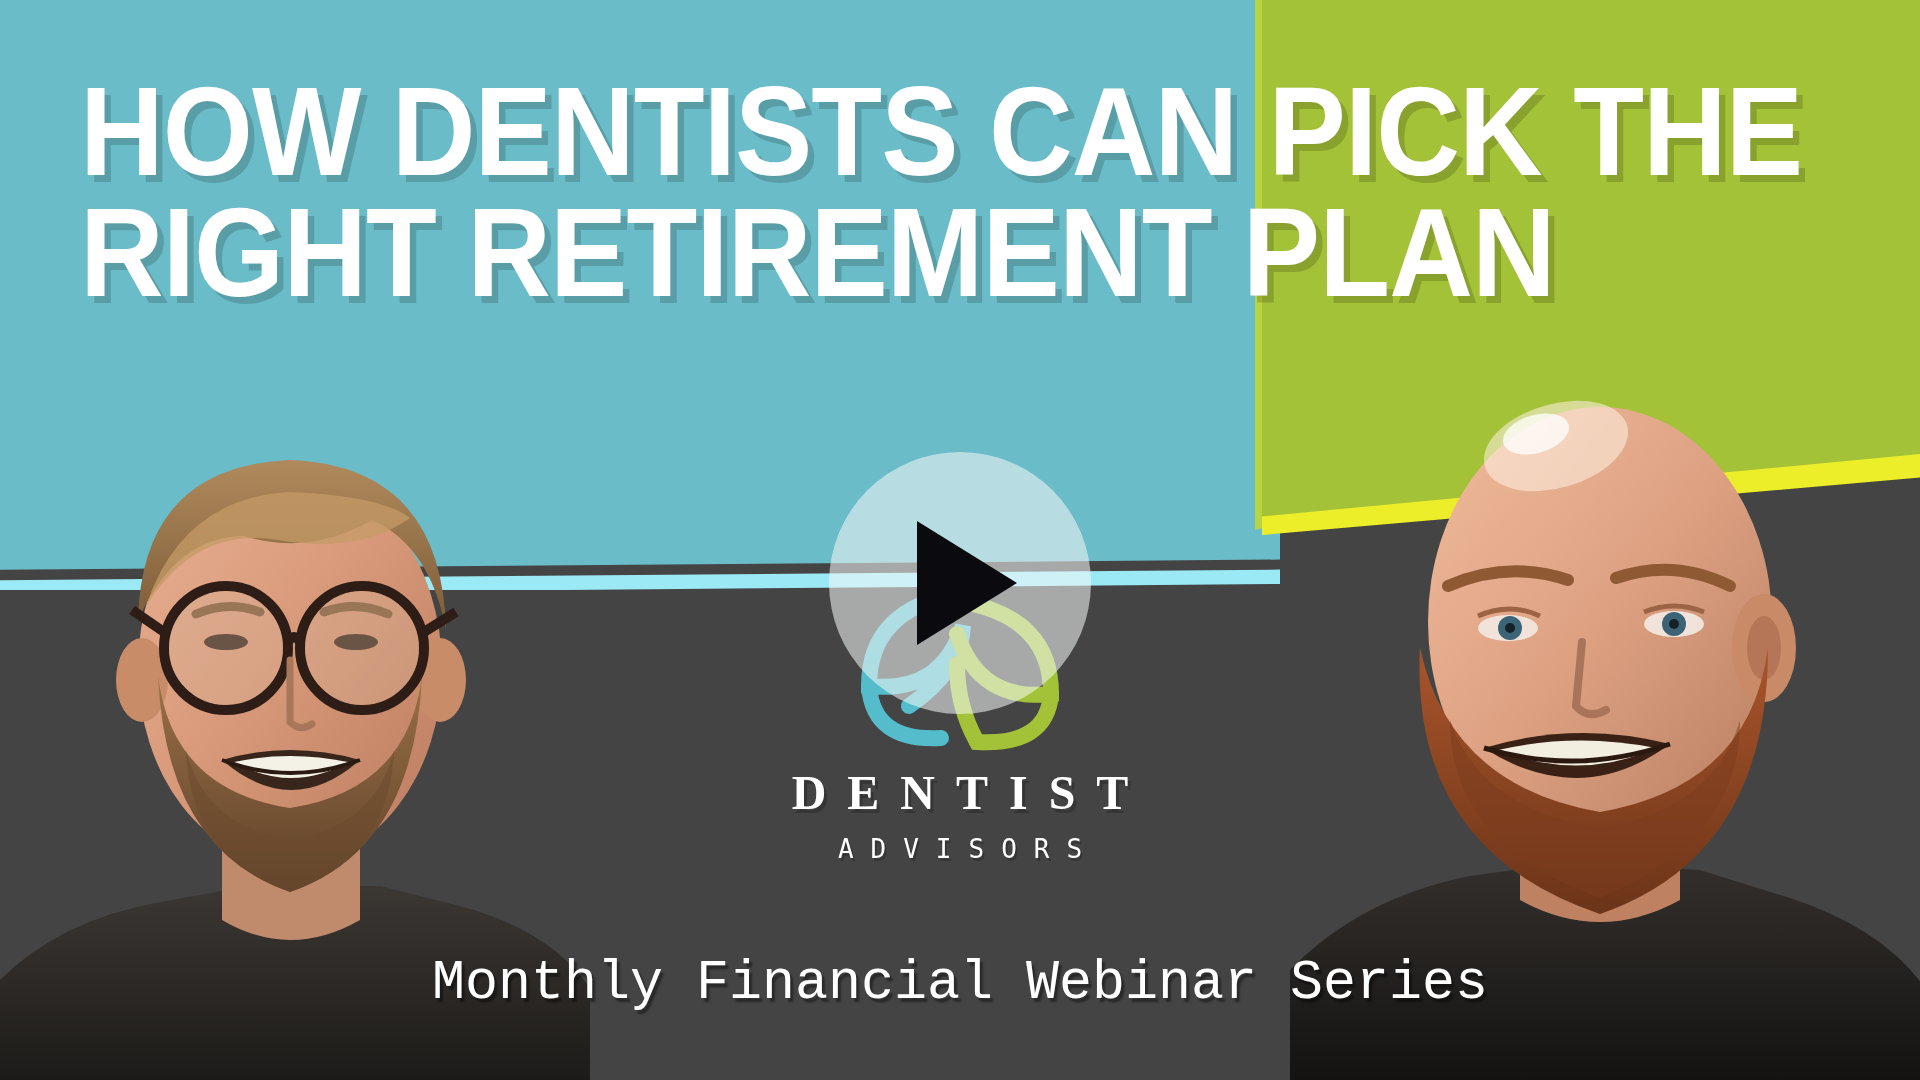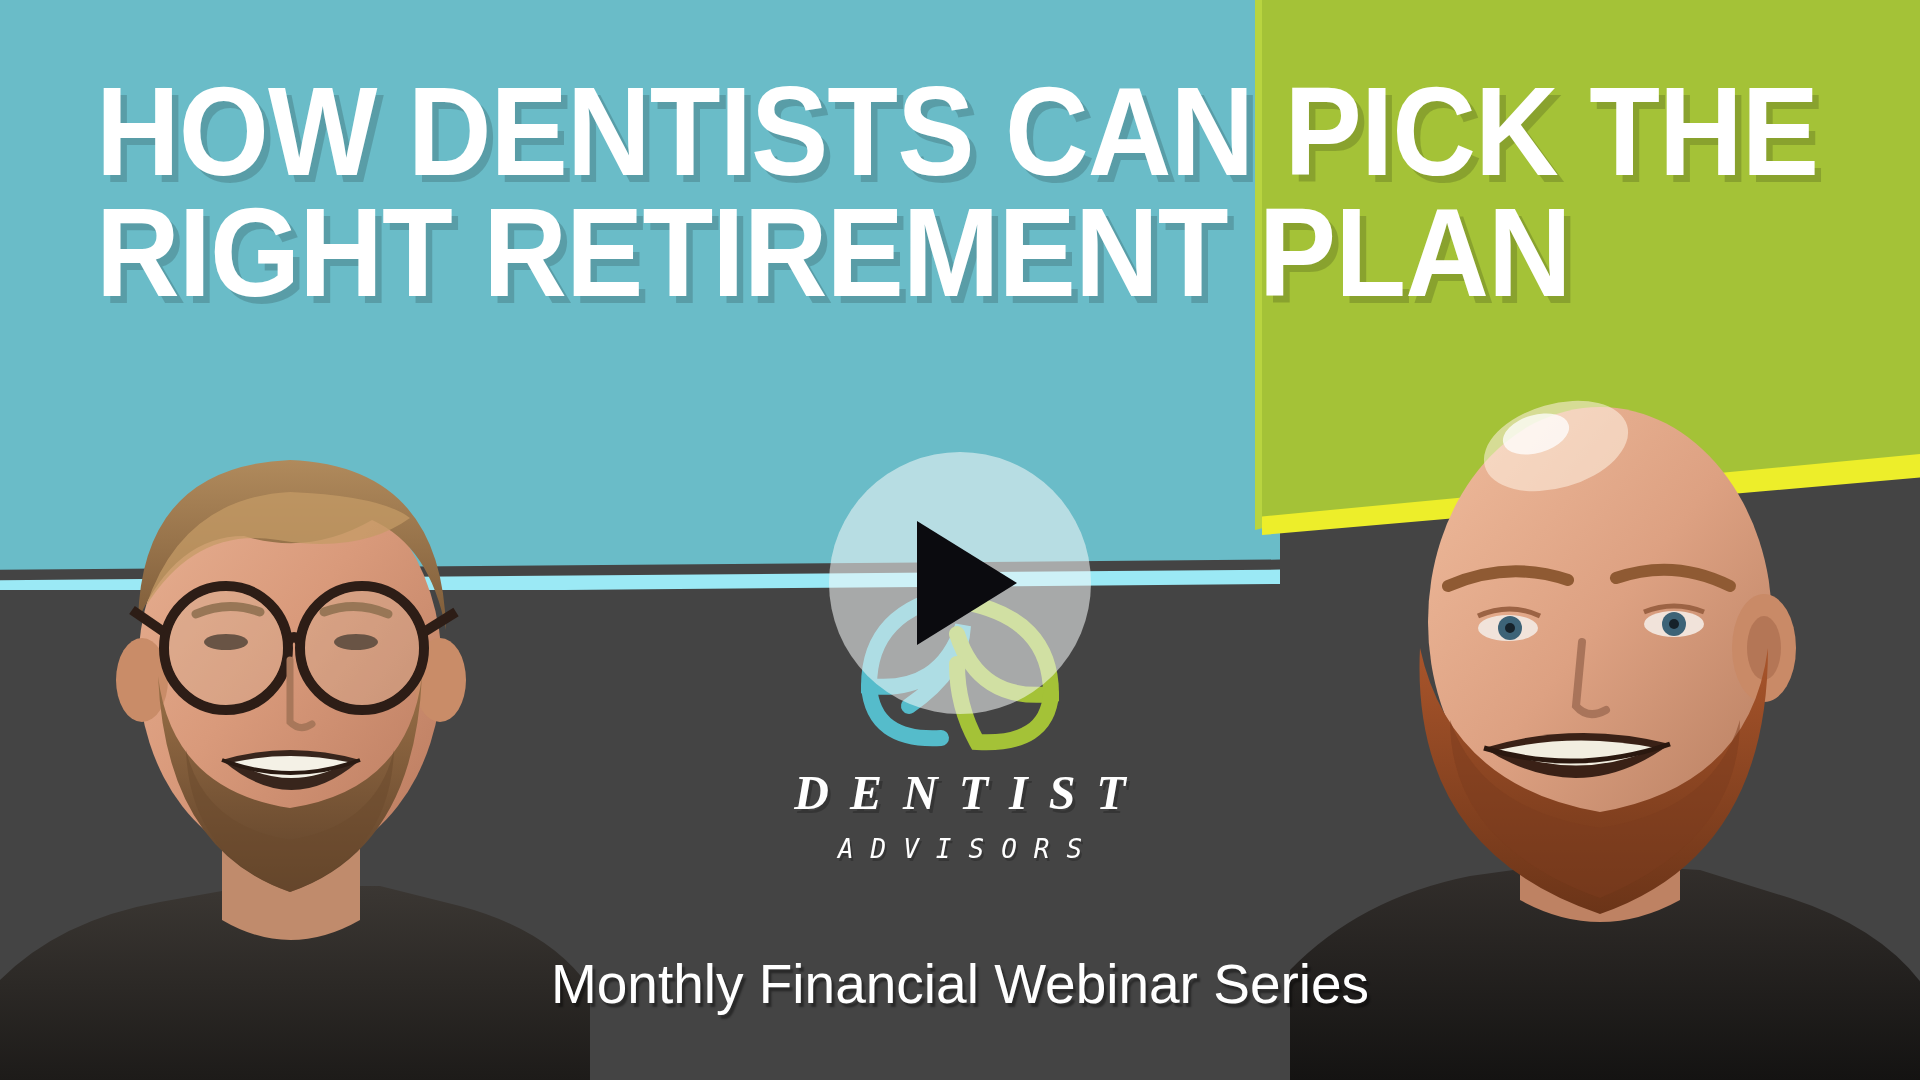--- a/index.html
+++ b/index.html
@@ -71,21 +71,21 @@
     top: -10px;
     width: 700px;
     height: 545px;
     background: #EDEE2A;
     clip-path: polygon(0 96.6%, 100% 84.4%, 100% 88.8%, 0 100%);
   }
 
   
   .title-wrap {
     position: absolute;
-    left: 96px;
+    left: 80px;
     top: 72px;
     width: 1800px;
     z-index: 4;
   }
   .title-line {
     font-family: "Liberation Sans Narrow", "Liberation Sans", sans-serif;
     font-weight: 700;
     font-size: 126px;
     line-height: 0.96;
     letter-spacing: -1px;
@@ -108,21 +108,20 @@
 
   
   .center-block {
     position: absolute;
     left: 50%;
     top: 566px;
     transform: translateX(-50%);
     width: 430px;
     z-index: 5;
     text-align: center;
-    font-style: italic;
   }
   .leaf-mark {
     width: 230px;
     height: 185px;
     margin: 0 auto;
     display: block;
   }
   .logo-word {
     font-family: "Liberation Serif", "DejaVu Serif", serif;
     font-size: 48px;
@@ -167,21 +166,21 @@
     border-top: 62px solid transparent;
     border-bottom: 62px solid transparent;
   }
 
   
   .tagline {
     position: absolute;
     left: 50%;
     top: 952px;
     transform: translateX(-50%);
-    font-family: Liberation Sans, sans-serif;
+    font-family: Liberation Mono, monospace;
     font-size: 55px;
     font-weight: 400;
     color: #FFFFFF;
     white-space: nowrap;
     z-index: 7;
     text-shadow: 3px 4px 2px rgba(0,0,0,0.40);
   }
 </style>
 </head>
 <body>

